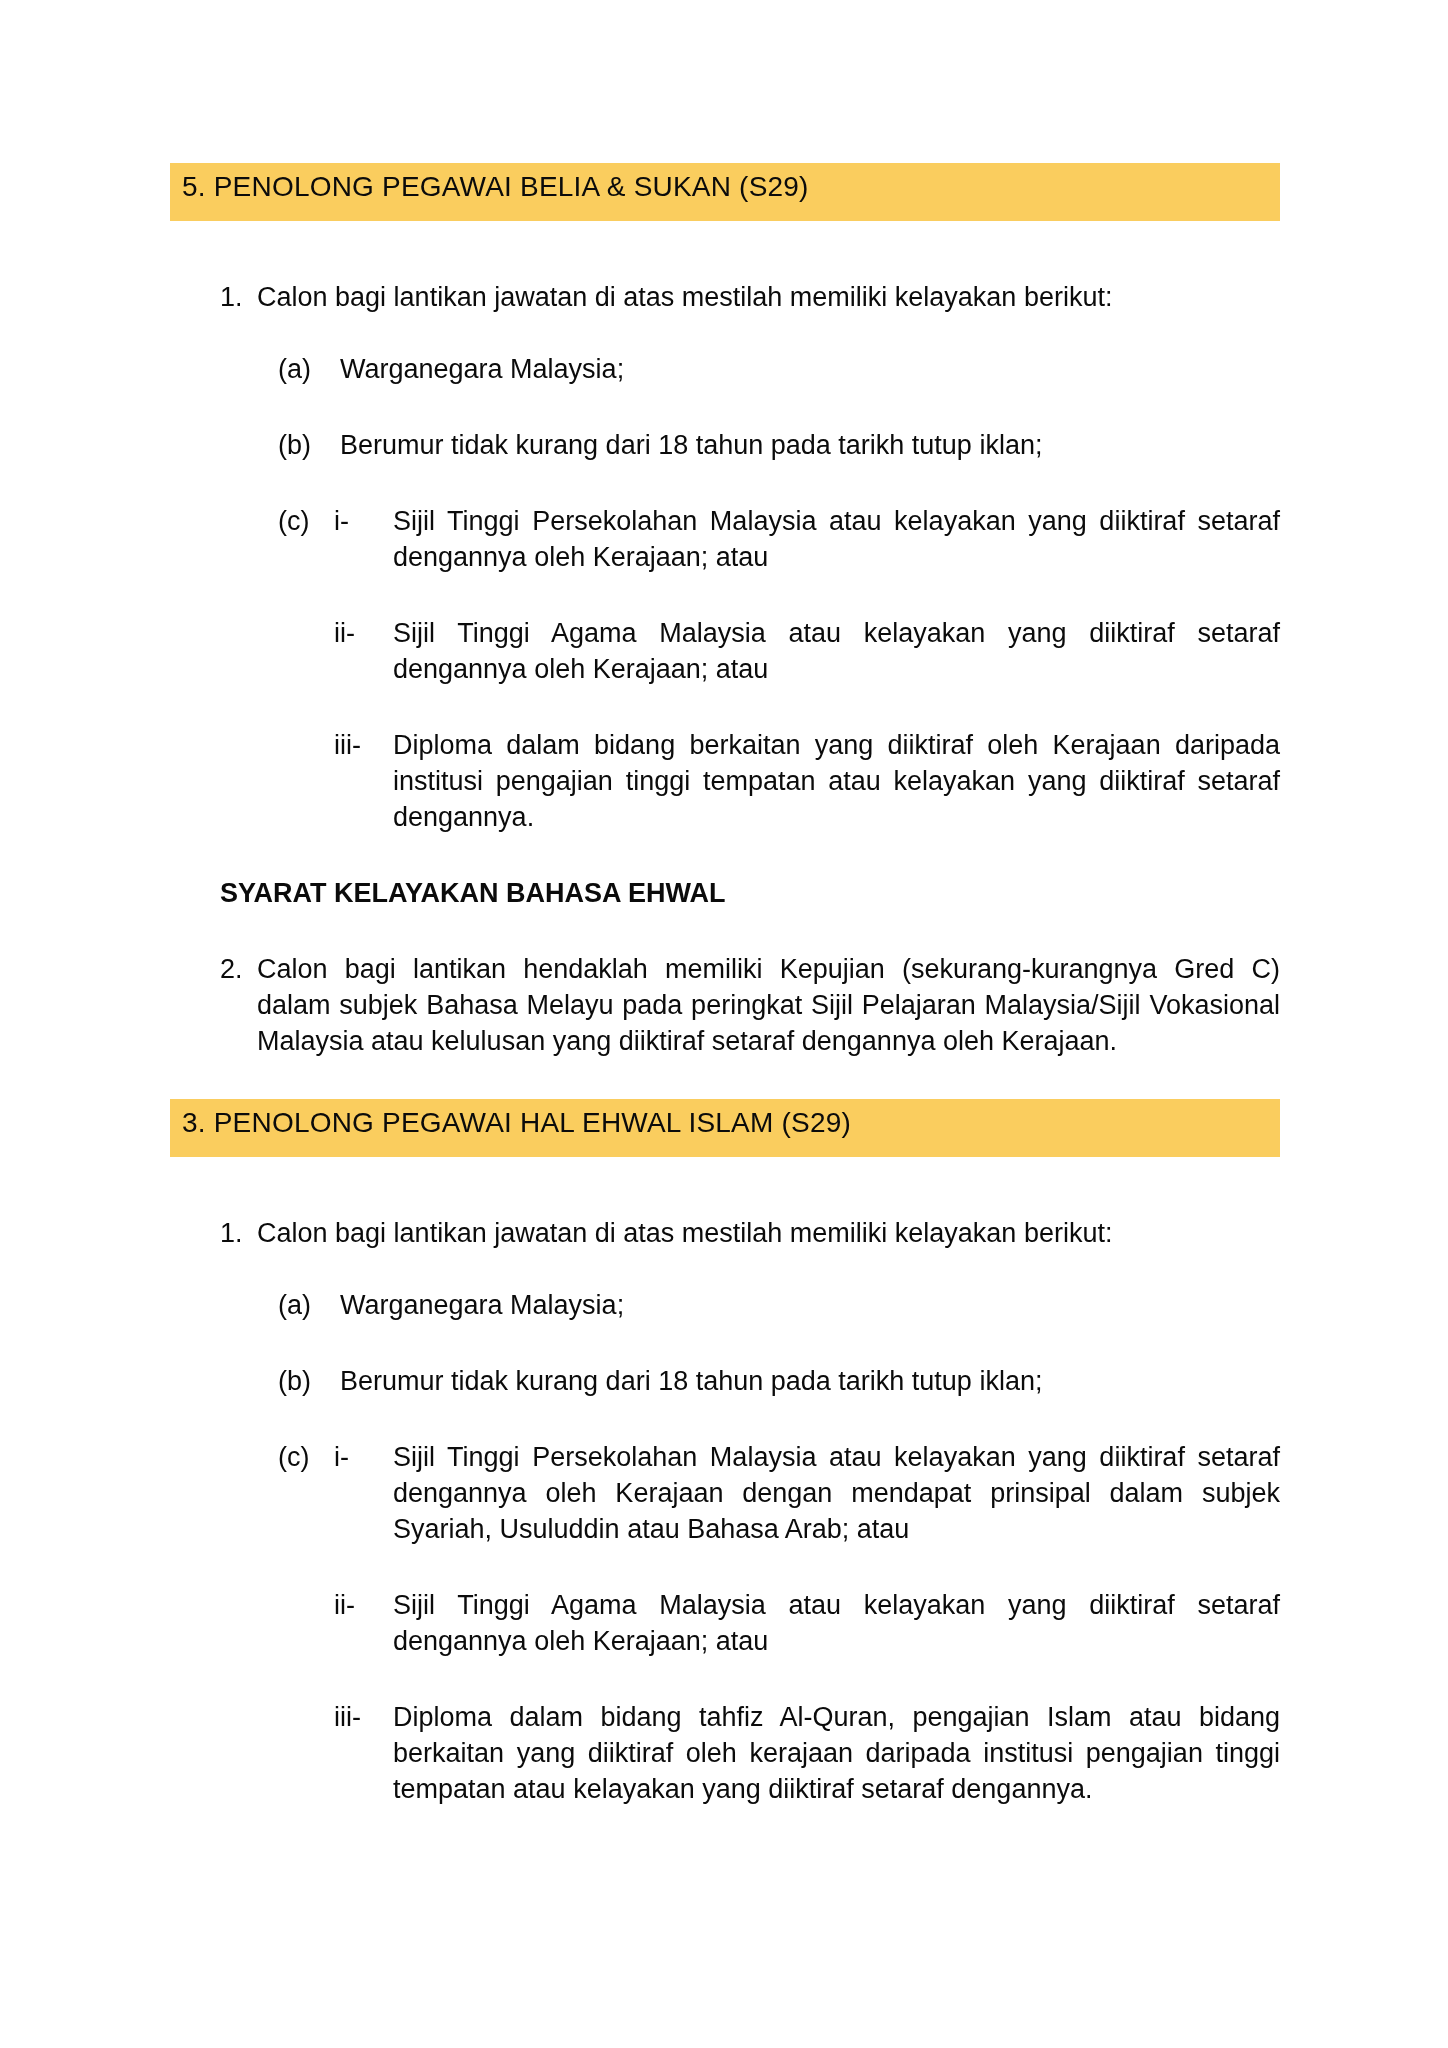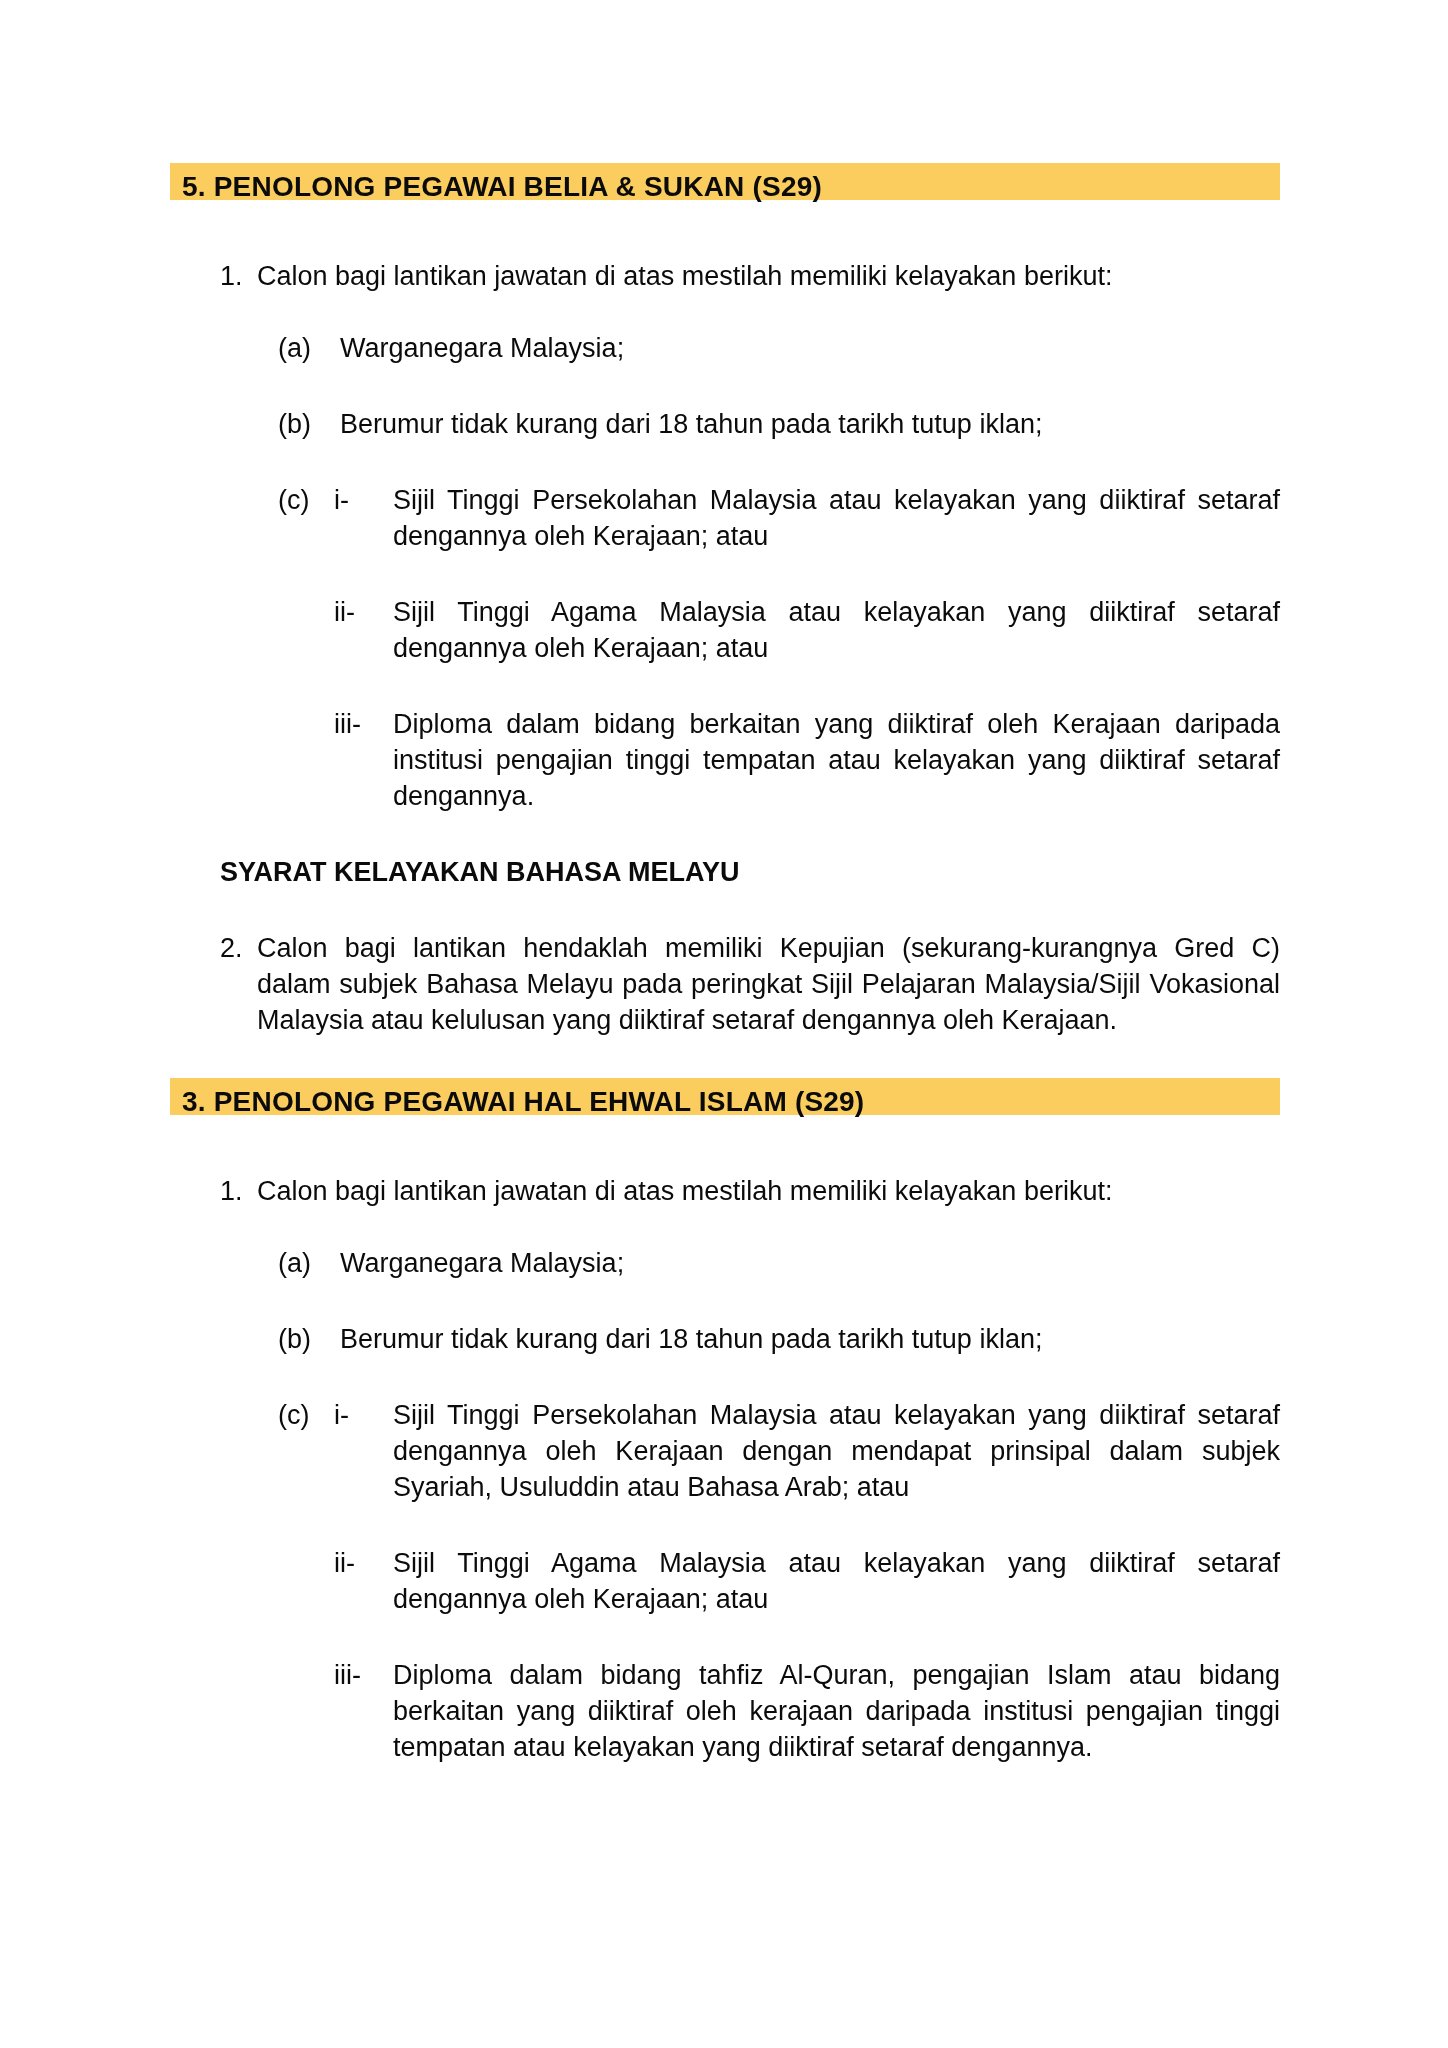--- a/index.html
+++ b/index.html
@@ -10,25 +10,25 @@
     color: #0b0b0b;
     overflow: hidden;
   }
   .page {
     box-sizing: border-box;
     width: 1448px;
     height: 2048px;
     padding: 163px 168px 0 170px;
   }
   .hl-bar {
-    height: 37px;
+    height: 58px;
     line-height: 48px;
     padding-left: 12px;
     font-size: 28px;
-    font-weight: bold;
+    font-weight: normal;
     letter-spacing: 0.2px;
     white-space: nowrap;
     background: #FACD5E;
   }
   .row { display: flex; align-items: flex-start; }
   .body-text { font-size: 27px; line-height: 36px; }
   .just { text-align: justify; }
   
   .l1 { margin-left: 50px; }
   .l1 .marker { flex: 0 0 37px; }
@@ -88,21 +88,21 @@
         <div class="marker">ii-</div>
         <div class="txt just"><span>Sijil Tinggi Agama Malaysia atau kelayakan yang diiktiraf setaraf dengannya oleh Kerajaan; </span><b class="suffix">atau</b></div>
       </div>
       <div class="row l3 gap-item">
         <div class="marker">iii-</div>
         <div class="txt just"><span>Diploma dalam bidang berkaitan yang diiktiraf oleh Kerajaan daripada institusi pengajian tinggi tempatan atau kelayakan yang diiktiraf setaraf dengannya.</span><b class="suffix"></b></div>
       </div>
     </div>
   </div>
 
-  <div class="subhead">SYARAT KELAYAKAN BAHASA MELAYU</div>
+  <div class="subhead">SYARAT KELAYAKAN BAHASA EHWAL</div>
 
   <div class="row body-text l1 gap-item">
     <div class="marker">2.</div>
     <div class="txt just">Calon bagi lantikan hendaklah memiliki Kepujian (sekurang-kurangnya Gred C) dalam subjek Bahasa Melayu pada peringkat Sijil Pelajaran Malaysia/Sijil Vokasional Malaysia atau kelulusan yang diiktiraf setaraf dengannya oleh Kerajaan.</div>
   </div>
 
   <div class="hl-bar bar2" style="background: rgb(250, 205, 94);">
     <span>3. PENOLONG PEGAWAI HAL EHWAL ISLAM (S29)</span>
   </div>
 

